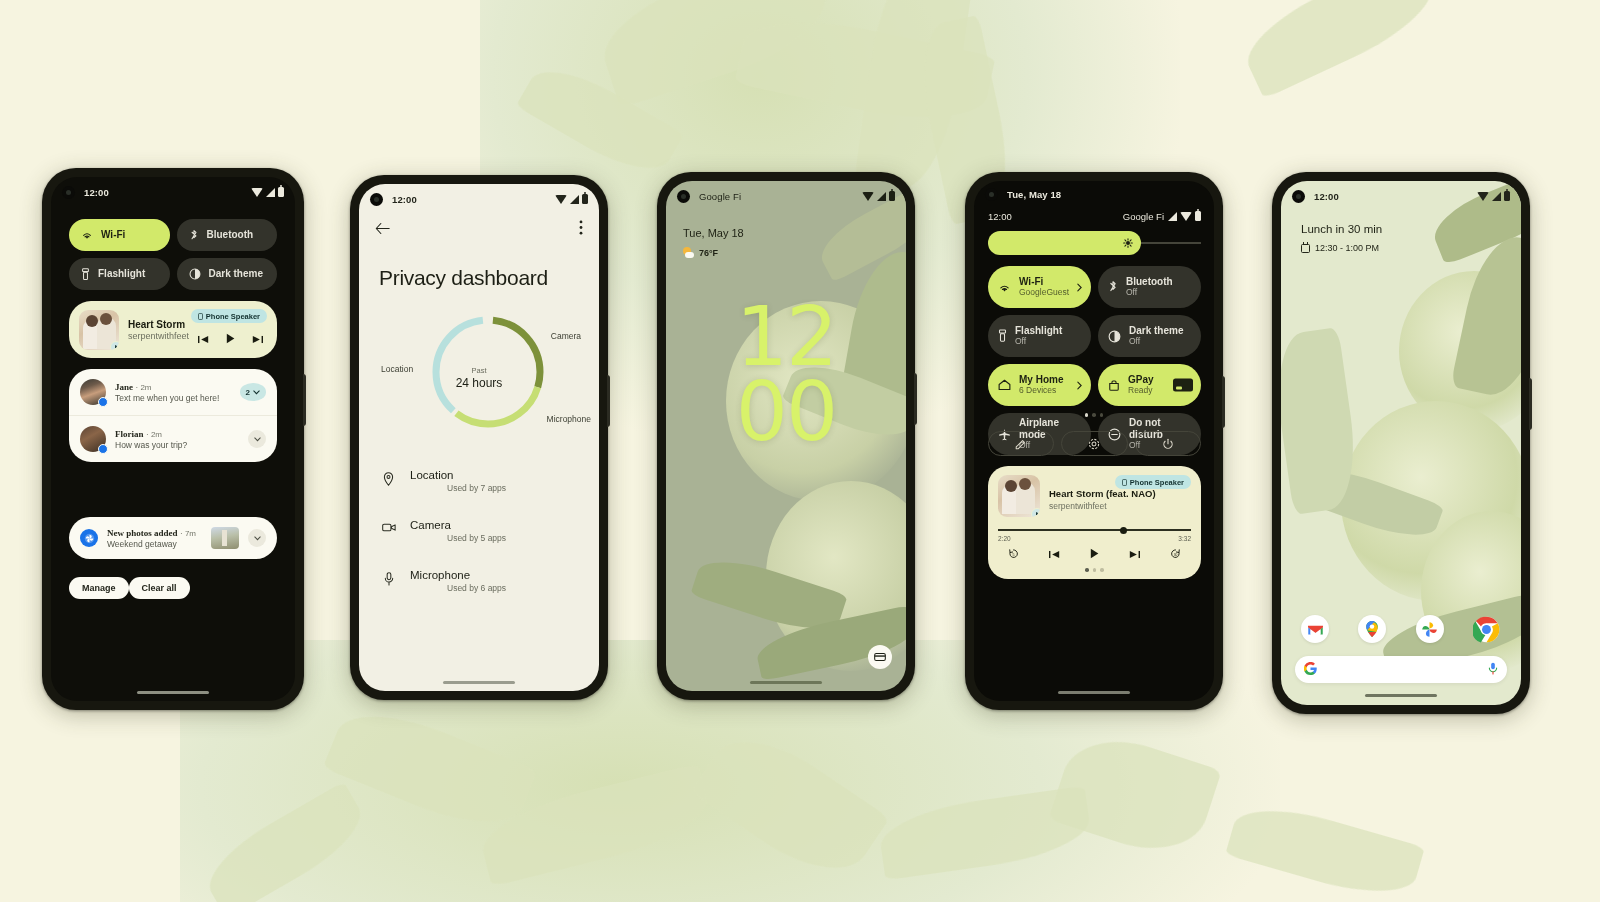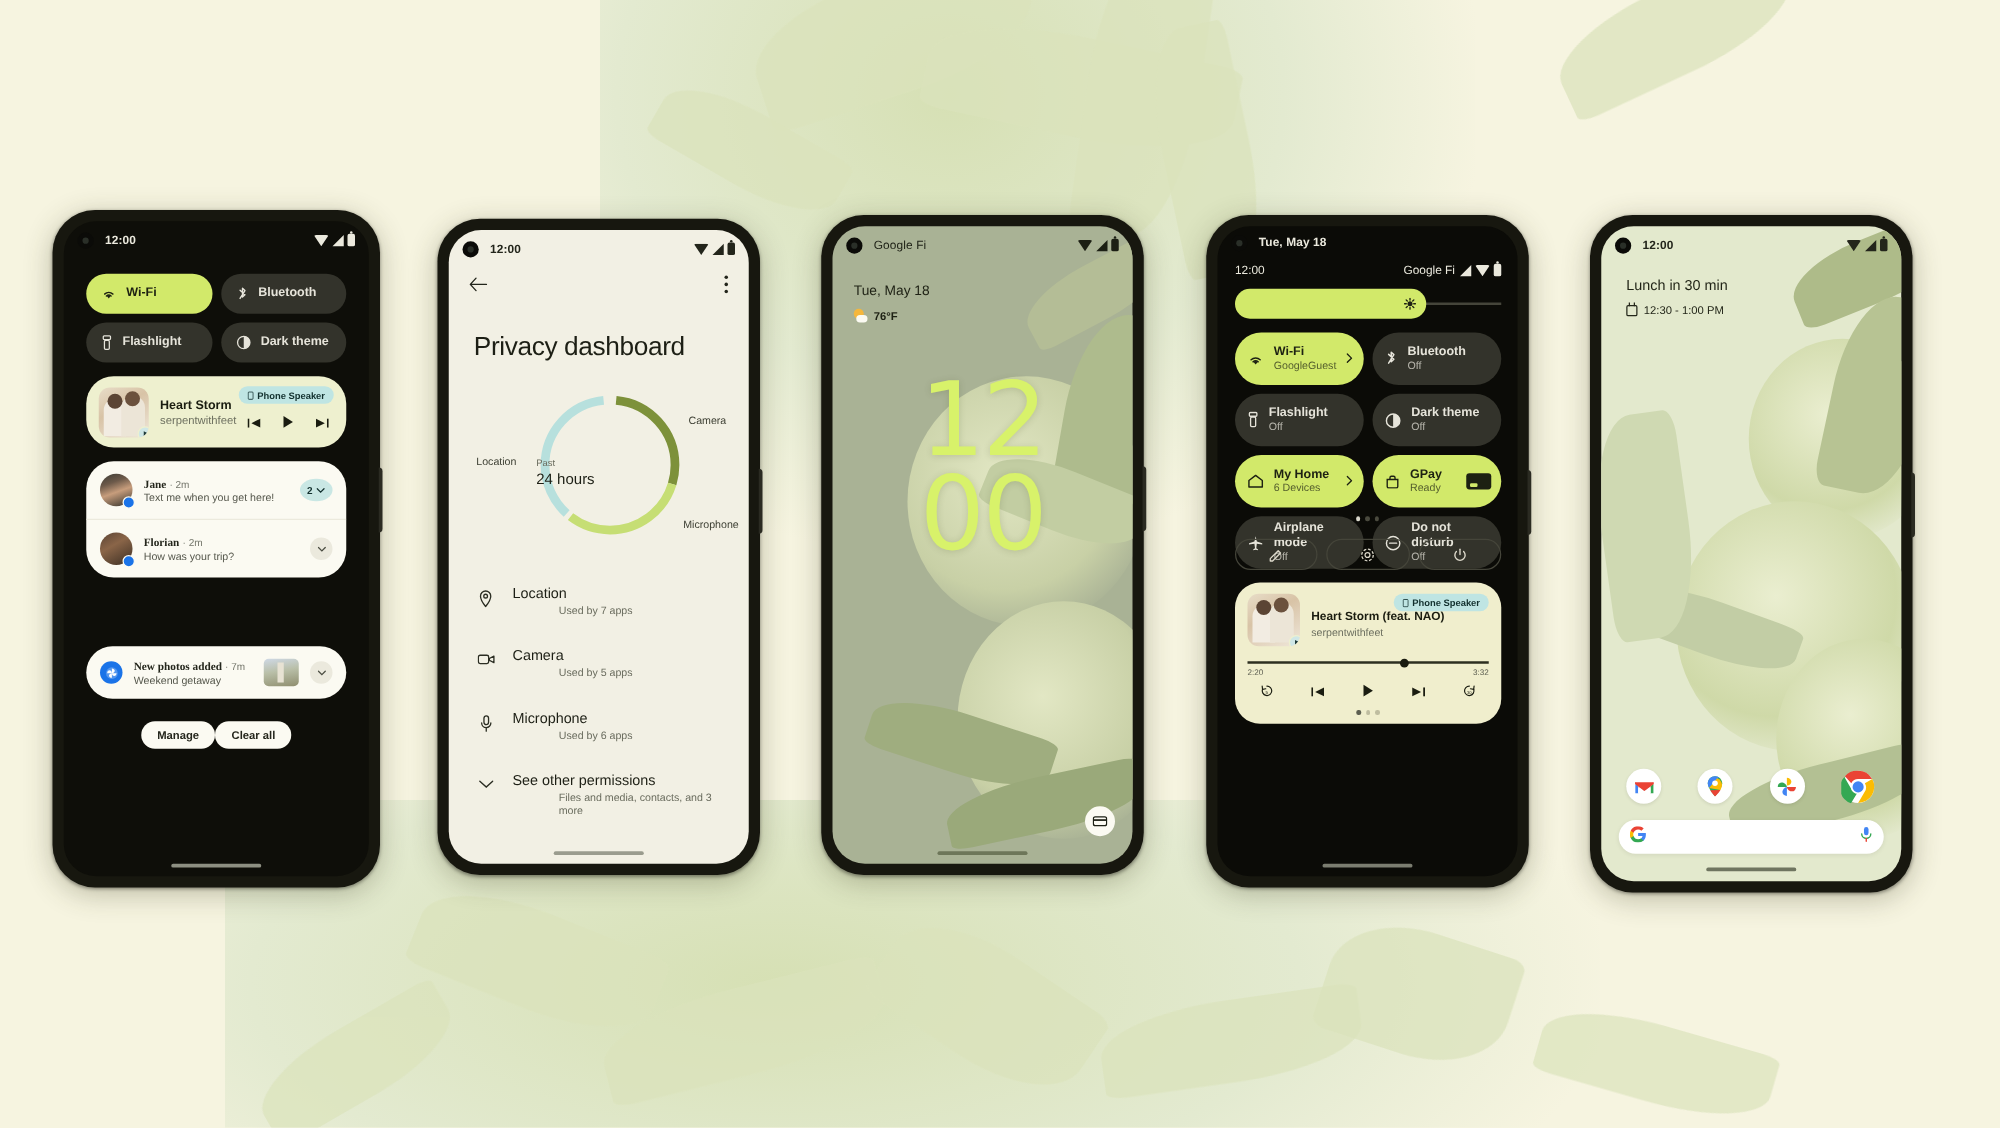--- a/index.html
+++ b/index.html
@@ -179,21 +179,21 @@
     background: #fbfaf2; border-radius: 22px; overflow: hidden;
   }
   .thumb {
     width: 28px; height: 22px; border-radius: 4px; flex: 0 0 auto;
     background: linear-gradient(170deg,#cfd9e6 0%,#b9bfa8 45%,#8f8e6f 100%);
     position: relative; overflow: hidden;
   }
   .thumb::after{content:"";position:absolute;left:40%;top:15%;width:17%;height:70%;background:#e7e2d3;}
   .p1-actions {
     position: absolute; left: 18px; right: 18px; top: 400px;
-    display: flex; justify-content: center;
+    display: flex; justify-content: flex-start;
   }
   .pillbtn {
     background: #fbfaf2; border-radius: 15px;
     padding: 6px 13px; font-size: 9px; font-weight: 600; color: #24261c;
   }
   .p1-sheet {
     position: absolute; left: 0; right: 0; bottom: 0; top: 372px;
     background: #efede1; border-radius: 20px 20px 26px 26px; z-index: -1;
   }
   .navbar-pill {
@@ -208,21 +208,21 @@
   .p2-title {
     position: absolute; top: 82px; left: 20px; right: 16px;
     font-size: 21px; color: #1d1f15; font-weight: 400; letter-spacing: -.3px;
   }
   .donut-wrap { position: absolute; top: 120px; left: 0; right: 0; height: 140px; }
   .donut-label {
     position: absolute; font-size: 8.5px; color: #3d3f33;
   }
   .donut-center {
     position:absolute; left:50%; top: 62px; transform: translateX(-50%);
-    width: 100px;
+    text-align: center; width: 100px;
   }
   .donut-center .dc1 { font-size: 7.5px; color: #6a6c5e; }
   .donut-center .dc2 { font-size: 12px; color: #1d1f15; margin-top: 1px; }
 
   .perm-list { position: absolute; left: 20px; right: 16px; top: 272px; }
   .perm {
     display: flex; align-items: flex-start; gap: 14px;
     padding: 13px 0 13px 2px;
   }
   .perm .pico { width: 15px; flex:0 0 auto; display:flex; justify-content:center; padding-top:3px;}
@@ -636,31 +636,20 @@
           <svg width="10" height="14" viewBox="0 0 11 16">
               <rect x="3.4" y=".8" width="4.2" height="8" rx="2.1" stroke="#2b2d22" stroke-width="1.2" fill="none"></rect>
               <path d="M1.3 7.3a4.2 4.2 0 008.4 0M5.5 11.5v3.3" stroke="#2b2d22" stroke-width="1.2" fill="none" stroke-linecap="round"></path>
             </svg>
         </span>
         <div>
           <div class="pname">Microphone</div>
           <div class="psub">Used by 6 apps</div>
         </div>
       </div>
-      <div class="perm">
-        <span class="pico" style="padding-top:5px">
-          <svg width="12" height="7" viewBox="0 0 14 8">
-              <path d="M1 1l6 5.4L13 1" stroke="#2b2d22" stroke-width="1.3" fill="none" stroke-linecap="round"></path>
-            </svg>
-        </span>
-        <div>
-          <div class="pname">See other permissions</div>
-          <div class="psub">Files and media, contacts, and 3 more</div>
-        </div>
-      </div>
     </div>
 
     <div class="navbar-pill"></div>
   </div>
 </div>
 
 <div class="phone" id="p3" style="left:657px;top:172px;width:258px;height:528px;">
   <div class="screen">
 
     <div class="lock-bg">

